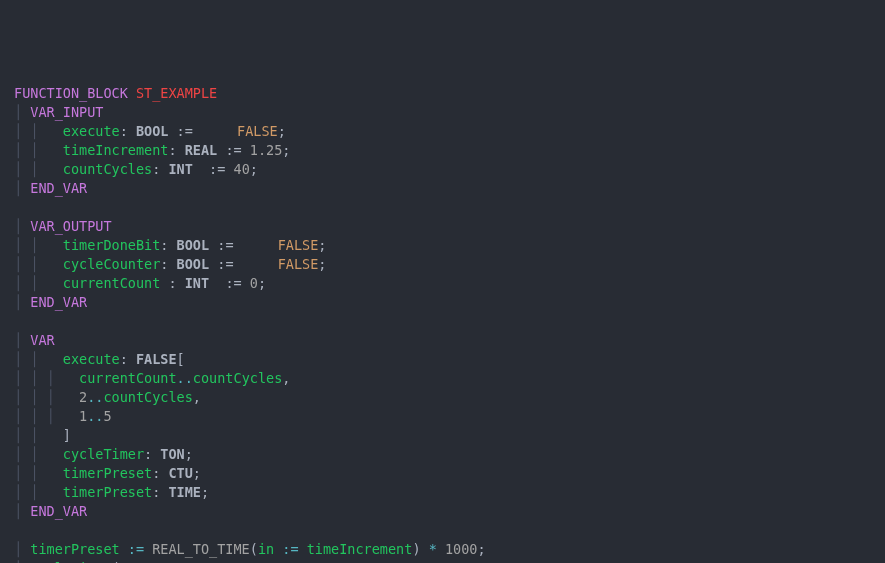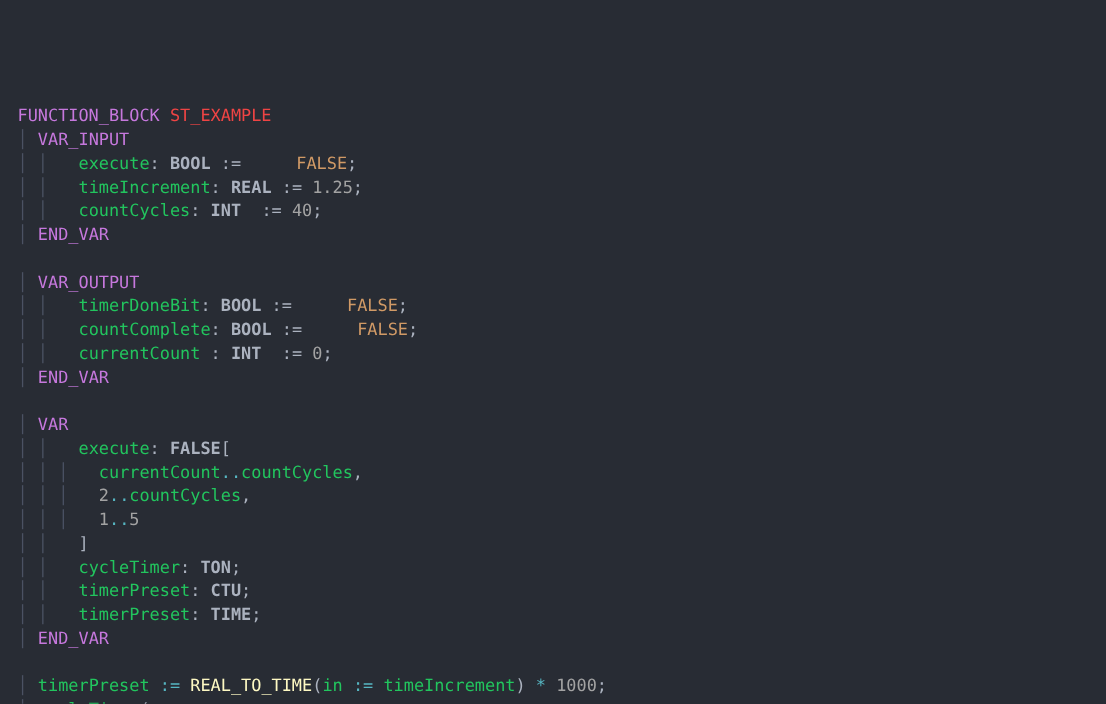--- a/index.html
+++ b/index.html
@@ -9,21 +9,21 @@
     font-size: 13.5px;
     line-height: 19px;
     padding: 8px 0 8px 14px;
     color: #abb2bf;
     width: 885px;
     height: 563px;
     overflow: hidden;
     white-space: pre;
   }
   .kw      { color: #c678dd; text-align: right; } 
-  .type    { color: #fef9c3; } 
+  .type    { color: #a3a3a3; } 
   .name    { color: #ef4444; } 
   .var     { color: #22c55e; } 
   .num     { color: #a3a3a3; } 
   .bool    { color: #d19a66; margin-left: 36px; } 
   .punct   { color: #abb2bf; } 
   .op      { color: #56b6c2; } 
   .dim     { color: #abb2bf; font-weight: bold; }
 
   
   .g { color: #4b5263; }
@@ -36,21 +36,21 @@
 
 <div id="code"><span class="kw">FUNCTION_BLOCK</span> <span class="name">ST_EXAMPLE</span>
 <span class="g">│ </span><span class="kw">VAR_INPUT</span>
 <span class="g">│ │ </span>  <span class="var">execute</span><span class="punct">: </span><span class="dim">BOOL</span> <span class="punct">:= </span><span class="bool">FALSE</span><span class="punct">;</span>
 <span class="g">│ │ </span>  <span class="var">timeIncrement</span><span class="punct">: </span><span class="dim">REAL</span> <span class="punct">:= </span><span class="num">1.25</span><span class="punct">;</span>
 <span class="g">│ │ </span>  <span class="var">countCycles</span><span class="punct">: </span><span class="dim">INT</span>  <span class="punct">:= </span><span class="num">40</span><span class="punct">;</span>
 <span class="g">│ </span><span class="kw">END_VAR</span>
 
 <span class="g">│ </span><span class="kw">VAR_OUTPUT</span>
 <span class="g">│ │ </span>  <span class="var">timerDoneBit</span><span class="punct">: </span><span class="dim">BOOL</span> <span class="punct">:= </span><span class="bool">FALSE</span><span class="punct">;</span>
-<span class="g">│ │ </span>  <span class="var">countComplete</span><span class="punct">: </span><span class="dim">BOOL</span> <span class="punct">:= </span><span class="bool">FALSE</span><span class="punct">;</span>
+<span class="g">│ │ </span>  <span class="var">cycleCounter</span><span class="punct">: </span><span class="dim">BOOL</span> <span class="punct">:= </span><span class="bool">FALSE</span><span class="punct">;</span>
 <span class="g">│ │ </span>  <span class="var">currentCount</span> <span class="punct">: </span><span class="dim">INT</span>  <span class="punct">:= </span><span class="num">0</span><span class="punct">;</span>
 <span class="g">│ </span><span class="kw">END_VAR</span>
 
 <span class="g">│ </span><span class="kw">VAR</span>
 <span class="g">│ │ </span>  <span class="var">execute</span><span class="punct">: </span><span class="dim">FALSE</span><span class="punct">[</span>
 <span class="g">│ │ │ </span>  <span class="var">currentCount</span><span class="op">..</span><span class="var">countCycles</span><span class="punct">,</span>
 <span class="g">│ │ │ </span>  <span class="num">2</span><span class="op">..</span><span class="var">countCycles</span><span class="punct">,</span>
 <span class="g">│ │ │ </span>  <span class="num">1</span><span class="op">..</span><span class="num">5</span>
 <span class="g">│ │ </span>  <span class="punct">]</span>
 <span class="g">│ │ </span>  <span class="var">cycleTimer</span><span class="punct">: </span><span class="dim">TON</span><span class="punct">;</span>

